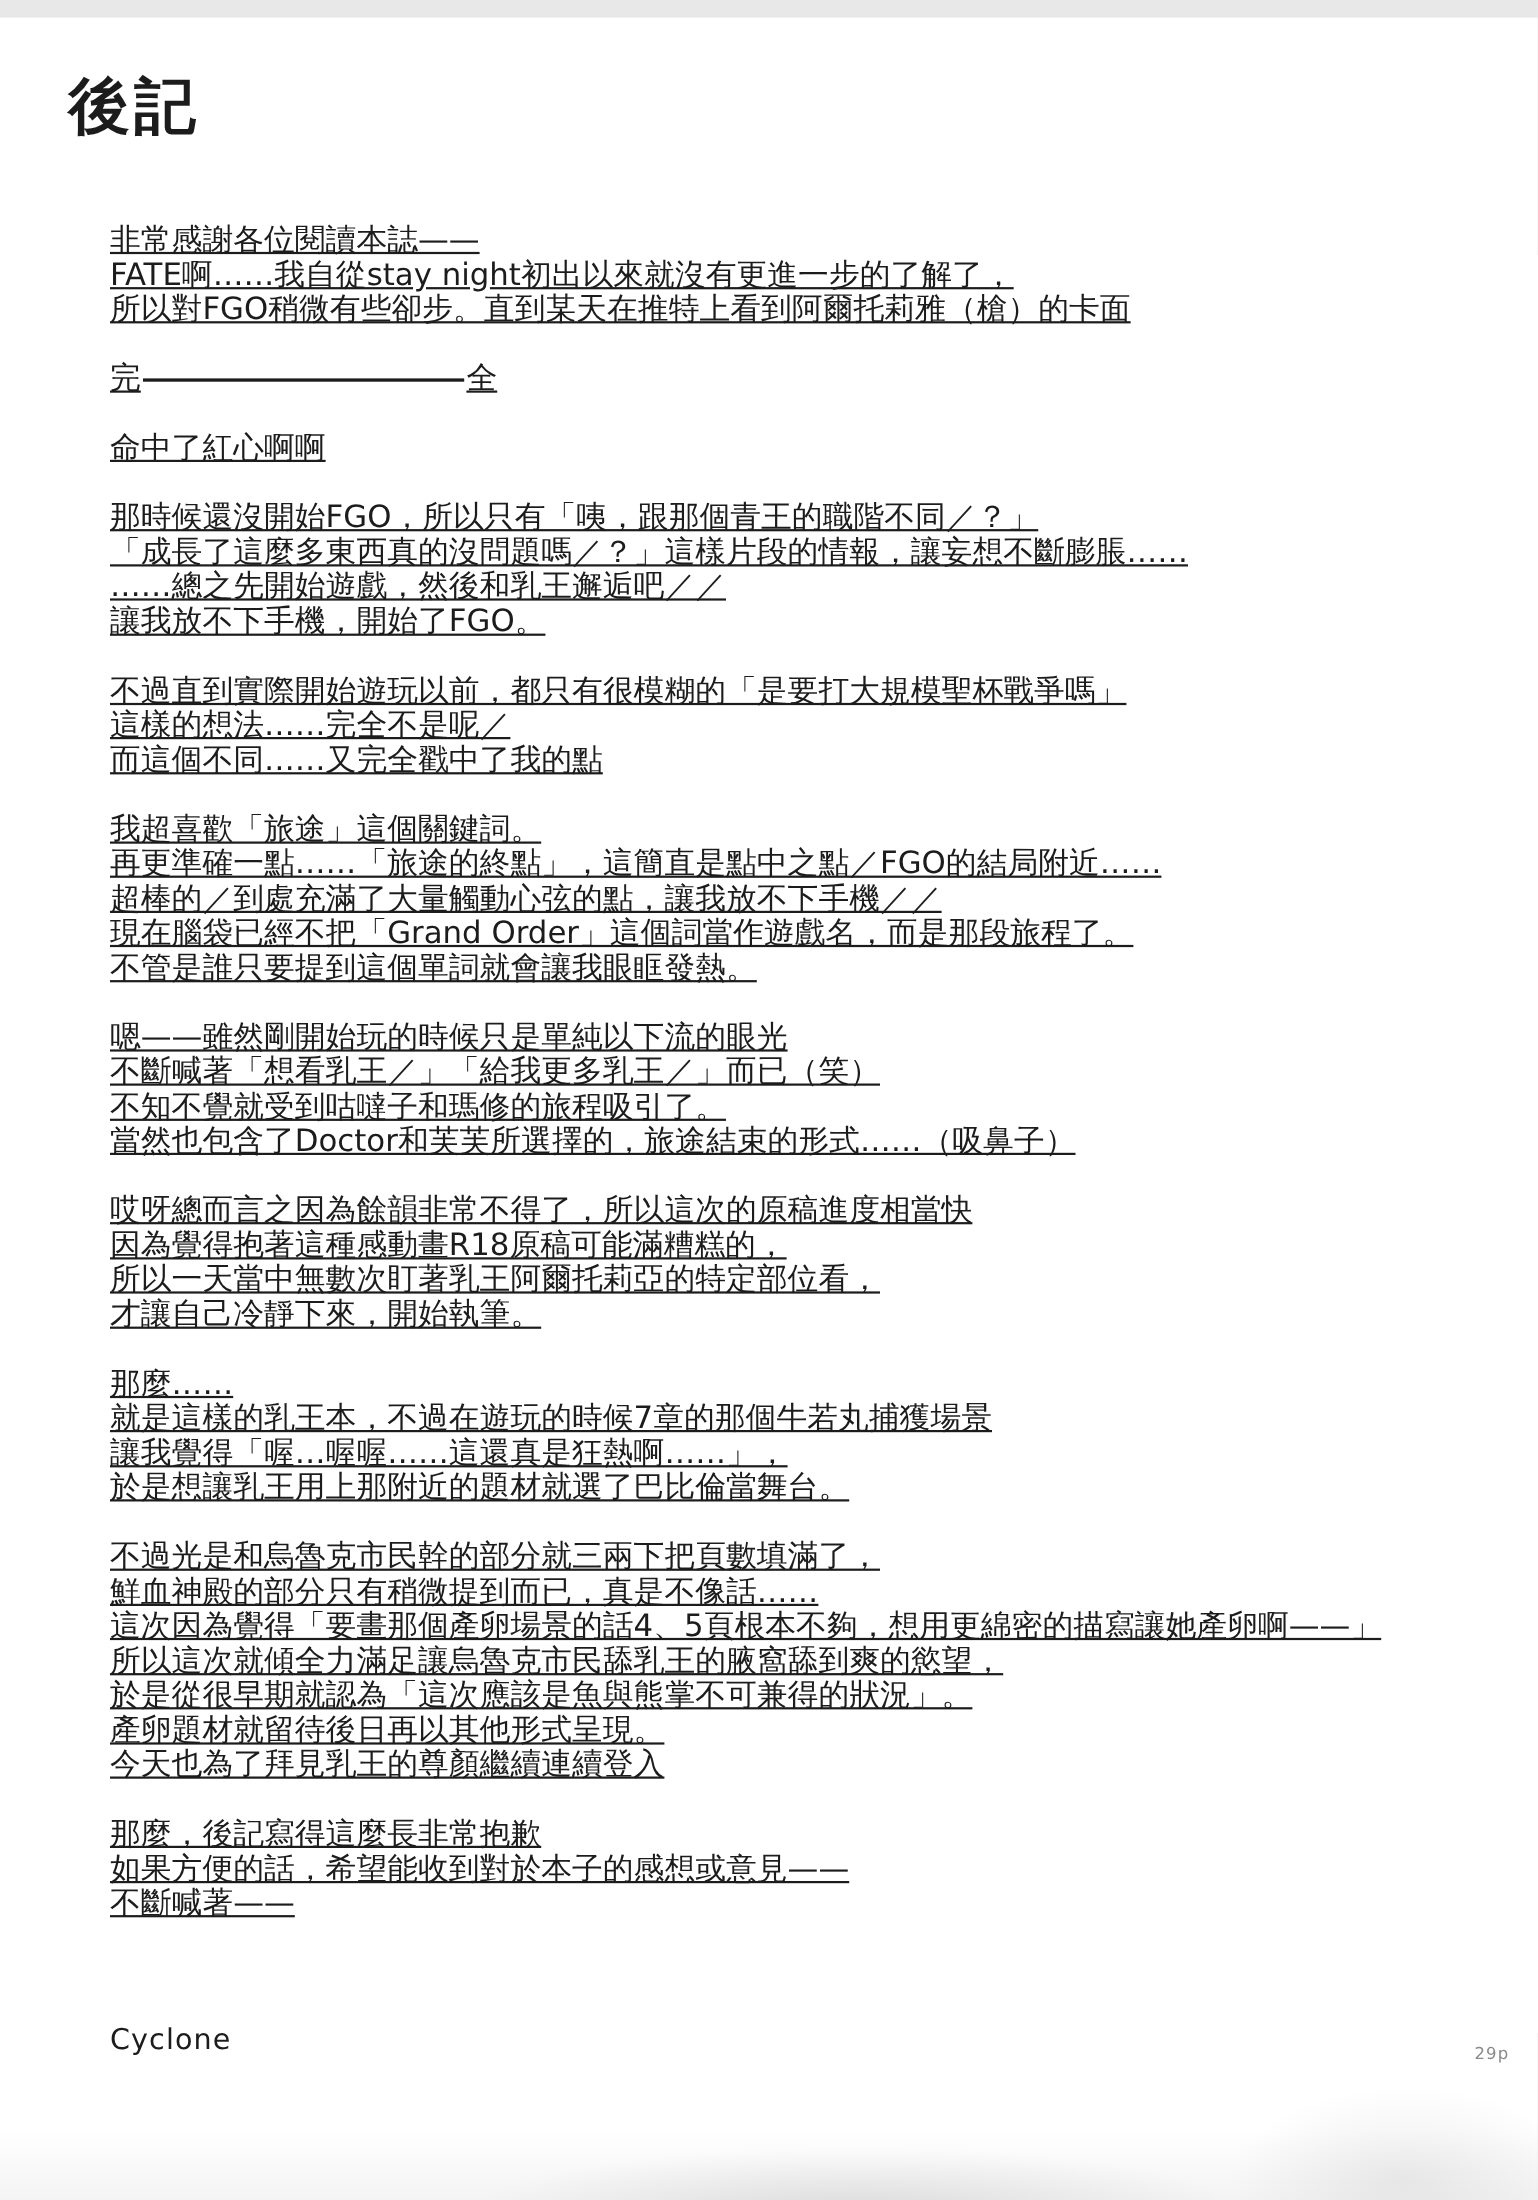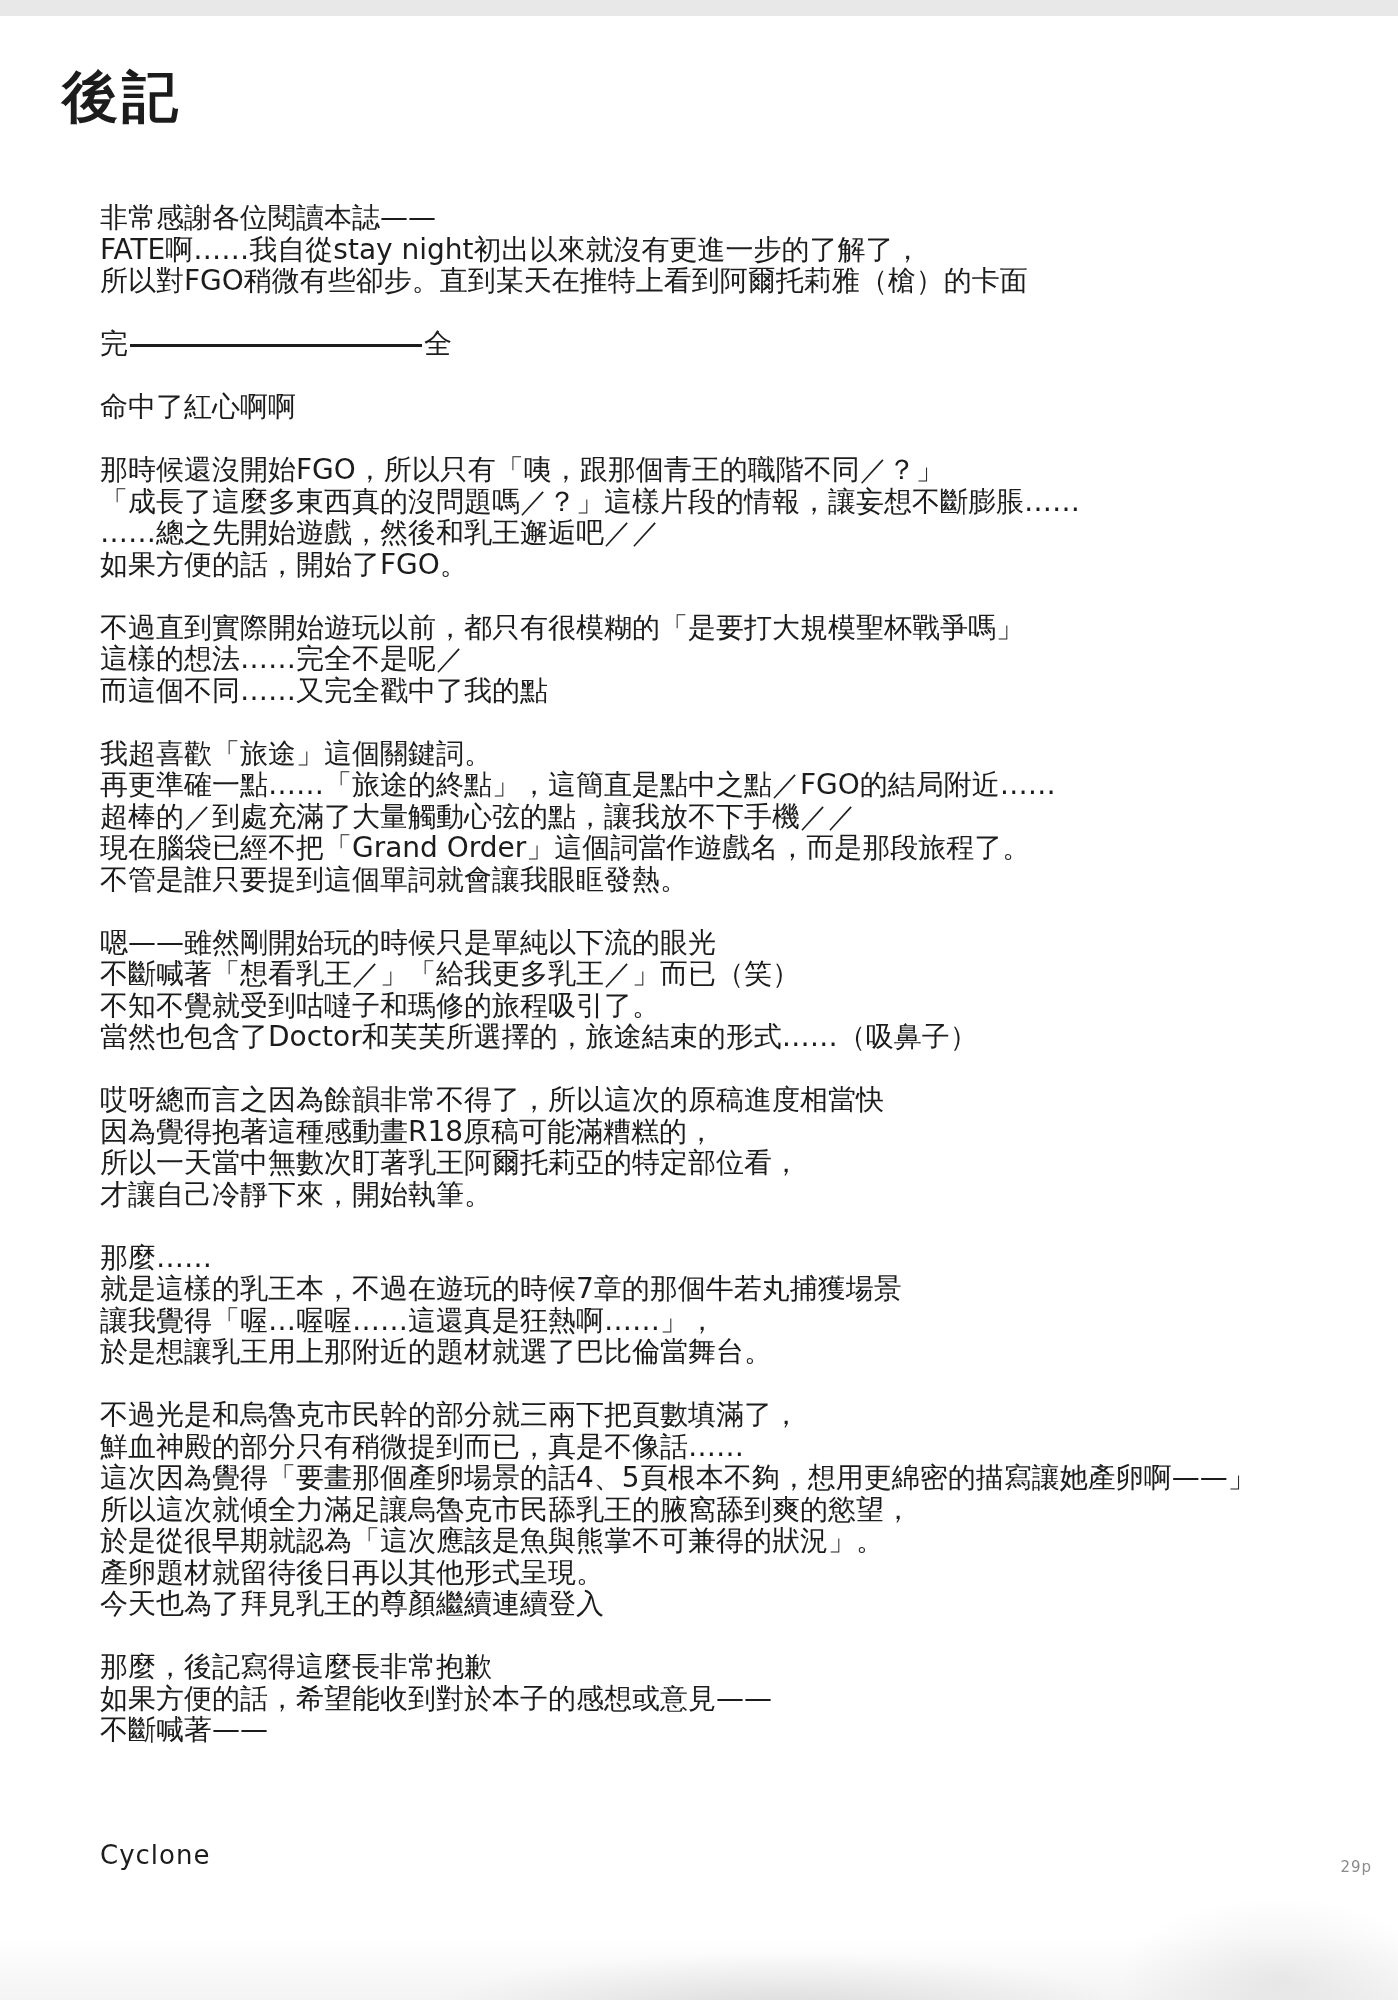--- a/index.html
+++ b/index.html
@@ -20,20 +20,21 @@
     letter-spacing:4px;
     line-height:1.1;
   }
   .body-text{
     position:absolute;
     left:100px;top:186px;
     width:1280px;
     font-size:28px;
     line-height:31.5px;
     letter-spacing:0;
+    text-decoration:underline;
   }
   .block + .block{margin-top:31.5px;}
   .line{white-space:pre;}
   .rule-row{display:flex;align-items:center;}
   .rule-span{
     display:inline-block;
     width:292px;
     border-top:3px solid #1c1c1c;
     margin:0 2px;
     transform:translateY(2px);
@@ -87,21 +88,21 @@
         <span class="rule-span"></span>
         <span>全</span>
       </div>
       <div class="block">
         <div class="line">命中了紅心啊啊</div>
       </div>
       <div class="block">
         <div class="line">那時候還沒開始FGO，所以只有「咦，跟那個青王的職階不同／？」</div>
         <div class="line">「成長了這麼多東西真的沒問題嗎／？」這樣片段的情報，讓妄想不斷膨脹……</div>
         <div class="line">……總之先開始遊戲，然後和乳王邂逅吧／／</div>
-        <div class="line">如果方便的話，開始了FGO。</div>
+        <div class="line">讓我放不下手機，開始了FGO。</div>
       </div>
       <div class="block">
         <div class="line">不過直到實際開始遊玩以前，都只有很模糊的「是要打大規模聖杯戰爭嗎」</div>
         <div class="line">這樣的想法……完全不是呢／</div>
         <div class="line">而這個不同……又完全戳中了我的點</div>
       </div>
       <div class="block">
         <div class="line">我超喜歡「旅途」這個關鍵詞。</div>
         <div class="line">再更準確一點……「旅途的終點」，這簡直是點中之點／FGO的結局附近……</div>
         <div class="line">超棒的／到處充滿了大量觸動心弦的點，讓我放不下手機／／</div>

